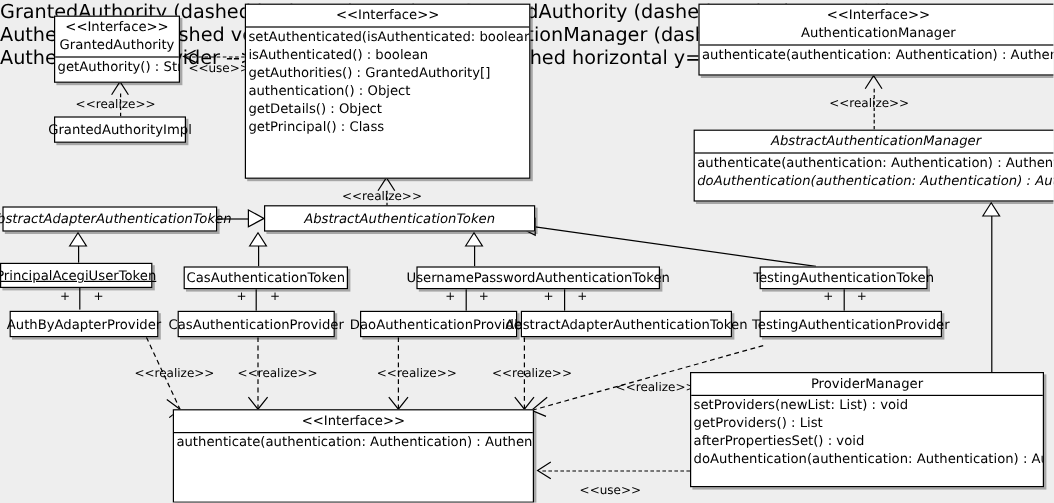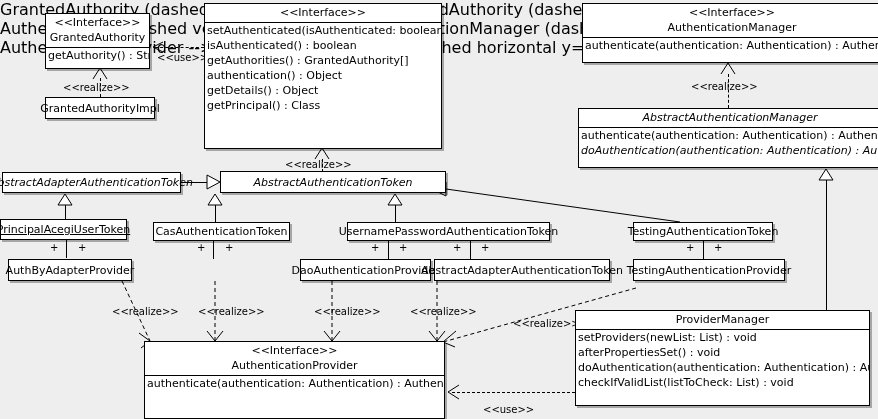--- a/index.html
+++ b/index.html
@@ -331,55 +331,57 @@
   <div class="umlbox simple" style="left:633px; top:222px; width:140px; height:19px;">
     <span class="cname">TestingAuthenticationToken</span>
   </div>
 
   
   <div class="umlbox simple" style="left:8px; top:259px; width:124px; height:22px;">
     <span class="cname">AuthByAdapterProvider</span>
   </div>
 
   
+  <div class="umlbox simple" style="left:148px; top:259px; width:131px; height:22px;">
+    <span class="cname">CasAuthenticationProvider</span>
+  </div>
 
   
   <div class="umlbox simple" style="left:300px; top:259px; width:131px; height:22px;">
     <span class="cname">DaoAuthenticationProvider</span>
   </div>
 
   
   <div class="umlbox simple" style="left:434px; top:259px; width:176px; height:22px;">
     <span class="cname">AbstractAdapterAuthenticationToken</span>
   </div>
 
   
   <div class="umlbox simple" style="left:633px; top:259px; width:152px; height:22px;">
     <span class="cname">TestingAuthenticationProvider</span>
   </div>
 
   
   <div class="umlbox" style="left:144px; top:341px; width:301px; height:78px;">
     <div class="hdr">
       <span class="stereo">&lt;&lt;Interface&gt;&gt;</span>
-      <span class="cname">AuthenticationProvider</span>
     </div>
     <div class="divider"></div>
     <div class="members">
       <div class="member">authenticate(authentication: Authentication) : Authentication</div>
     </div>
   </div>
 
   
   <div class="umlbox" style="left:575px; top:310px; width:295px; height:96px;">
     <div class="hdr">
       <span class="cname">ProviderManager</span>
     </div>
     <div class="divider"></div>
     <div class="members">
       <div class="member">setProviders(newList: List) : void</div>
+      <div class="member">getProviders() : List</div>
       <div class="member">afterPropertiesSet() : void</div>
       <div class="member">doAuthentication(authentication: Authentication) : Authentication</div>
-      <div class="member">checkIfValidList(listToCheck: List) : void</div>
     </div>
   </div>
 
 </div>
 
 </body></html>

